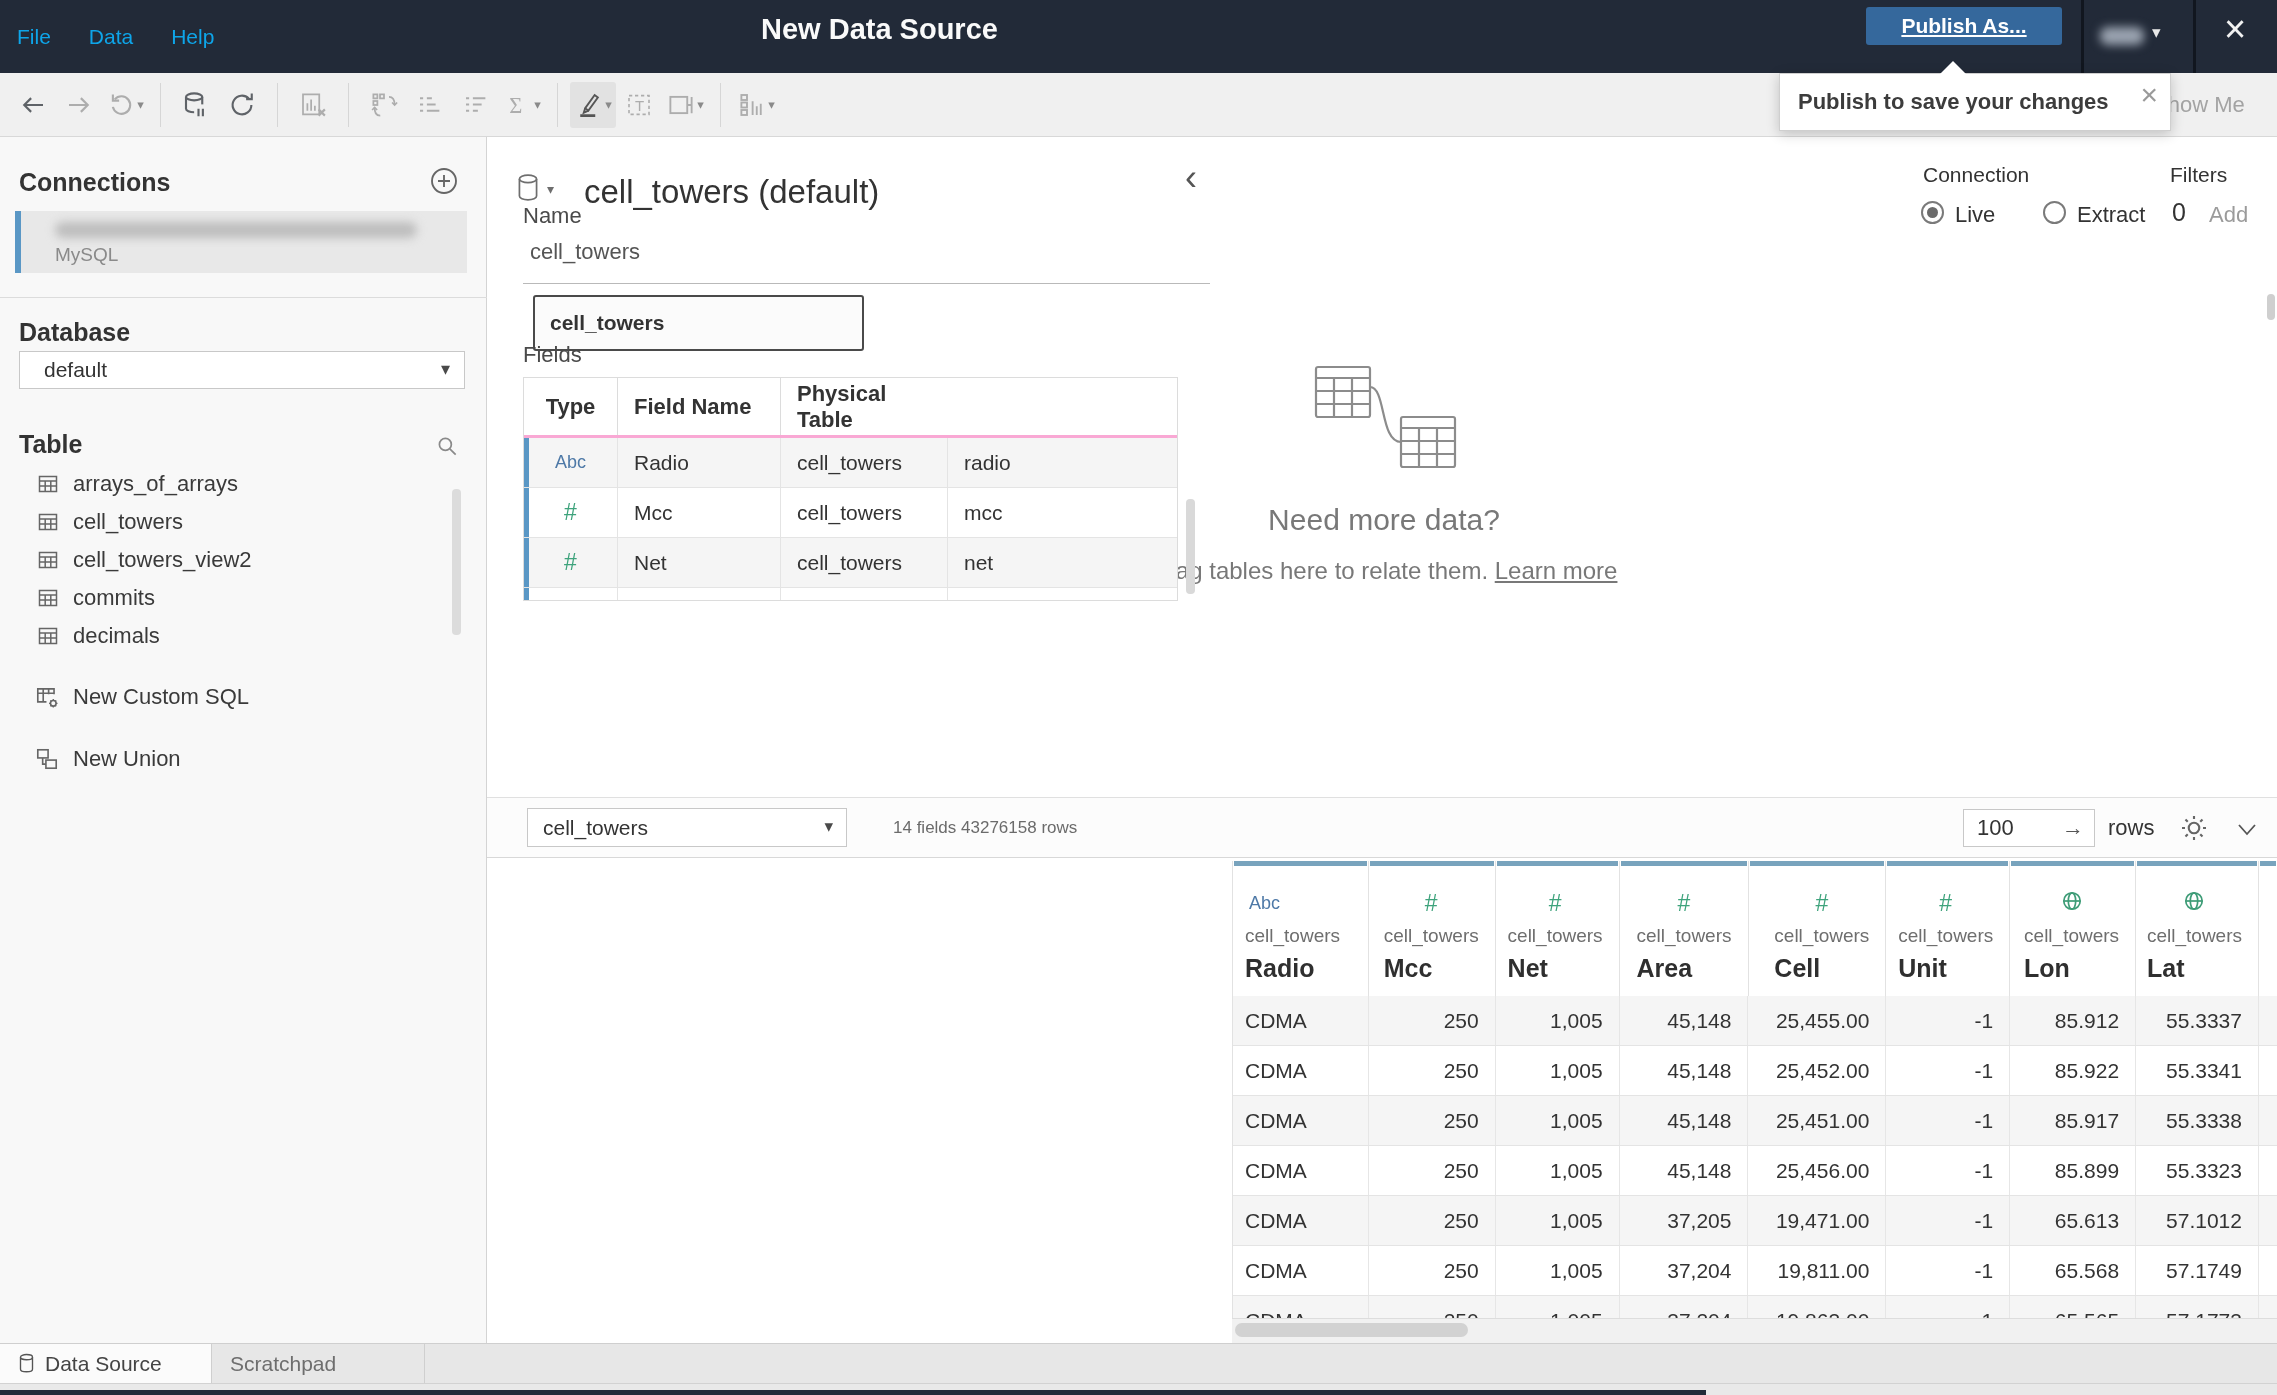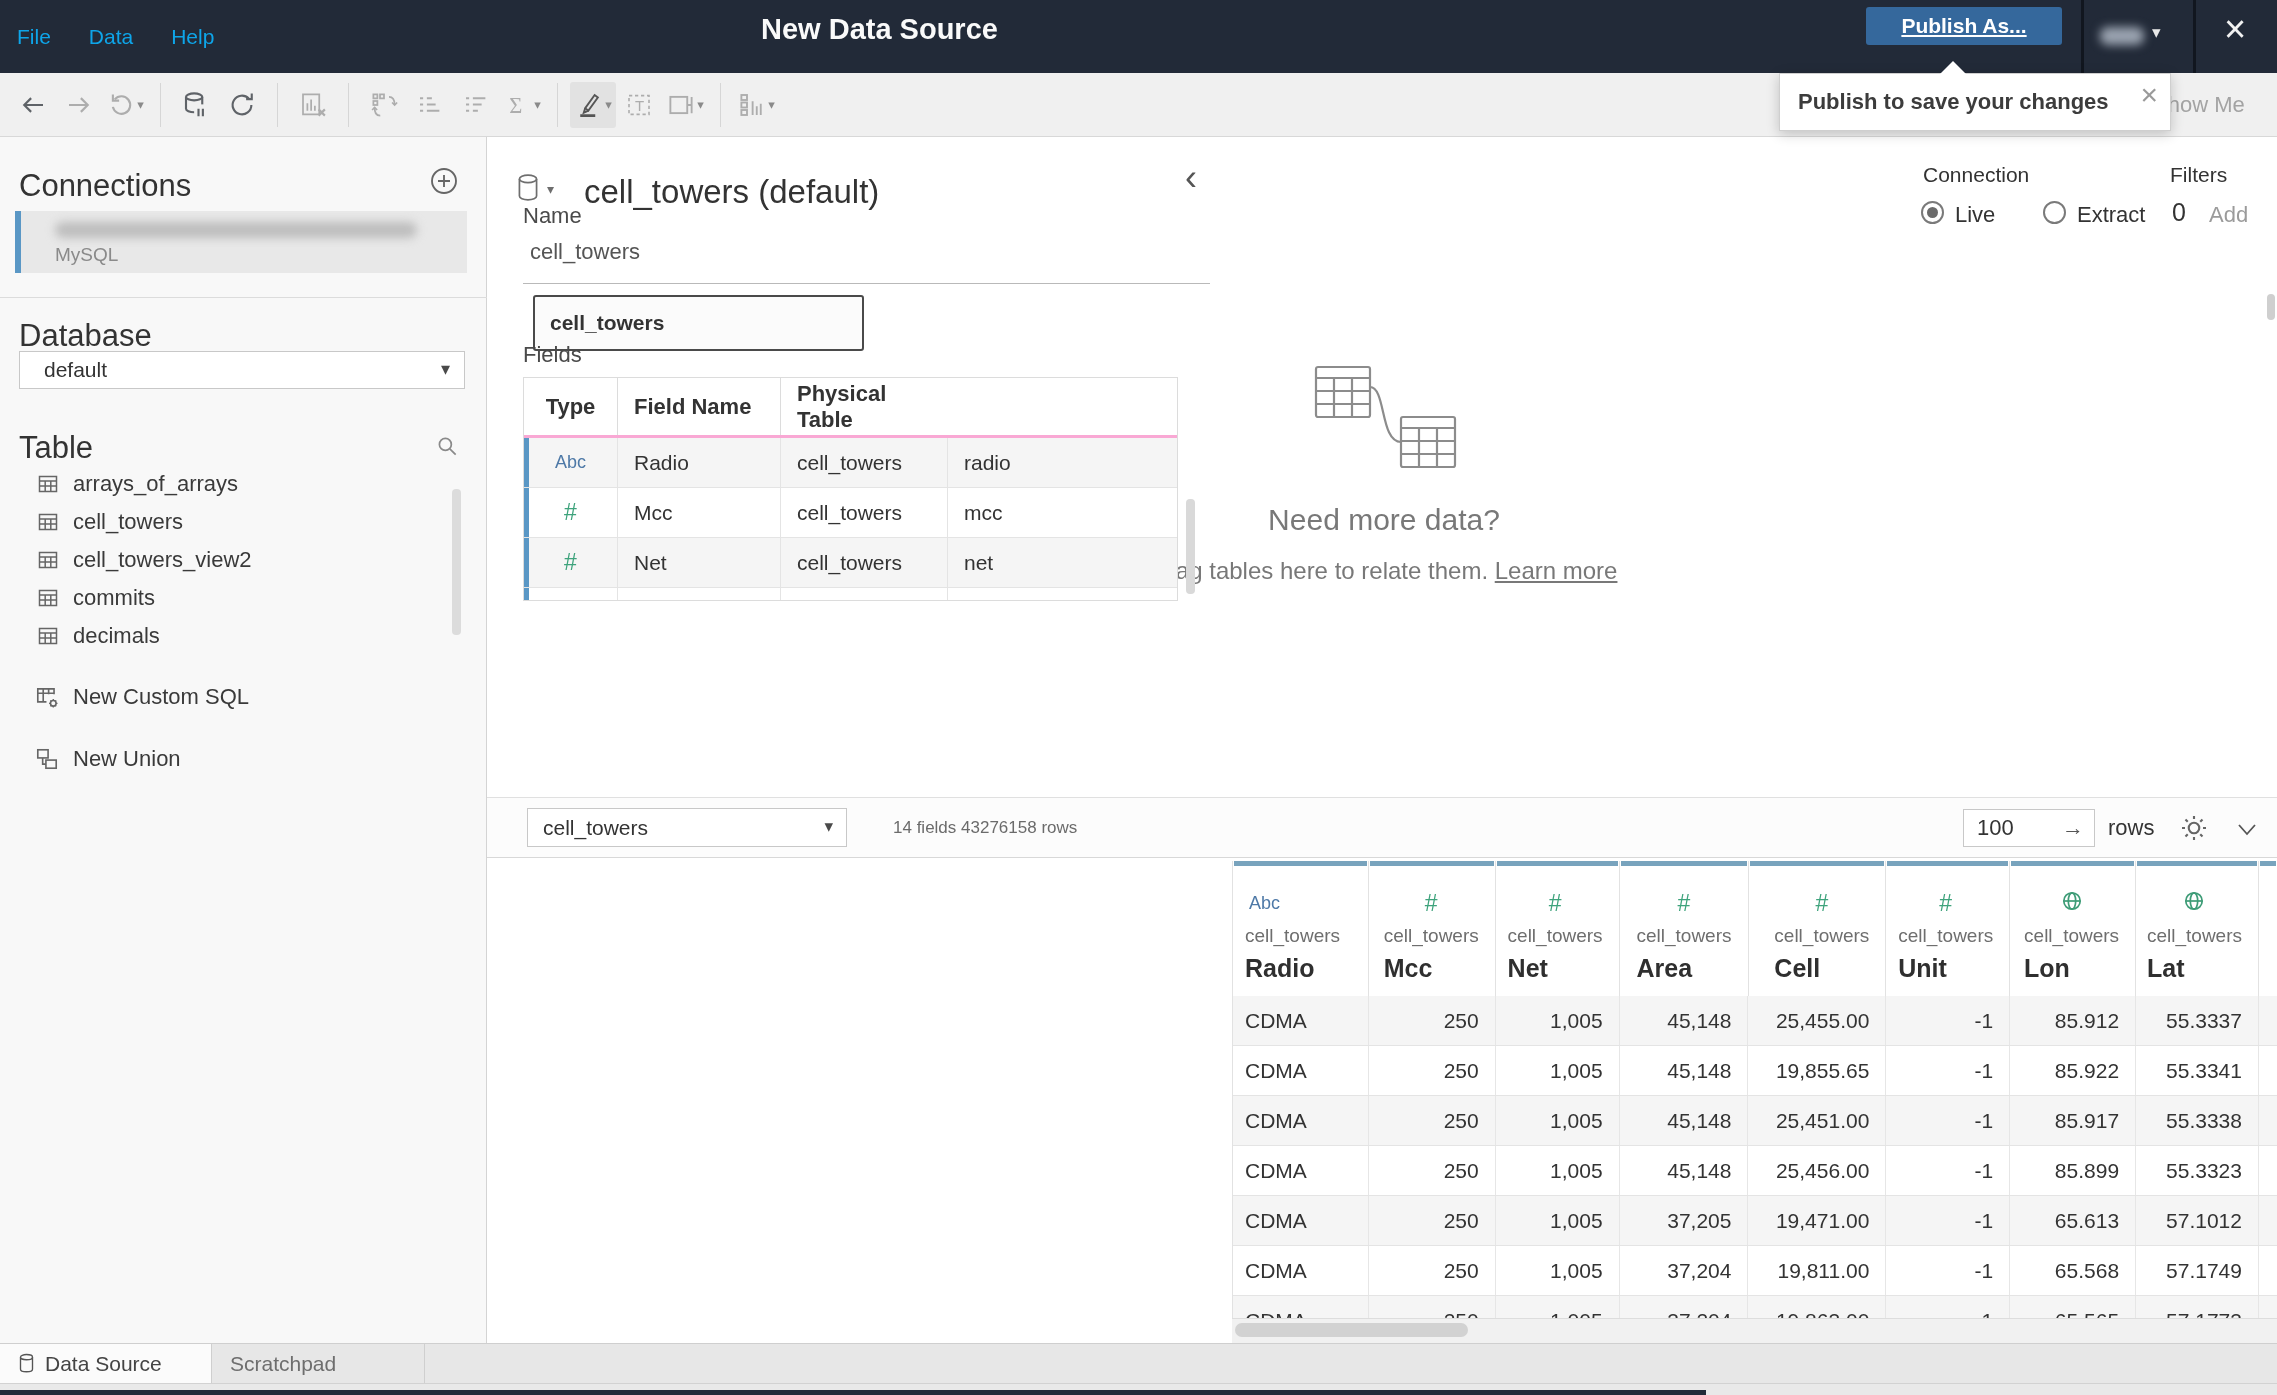--- a/index.html
+++ b/index.html
@@ -36,21 +36,21 @@
   .tooltip{left:1779px;top:73px;width:392px;height:58px;background:#fff;border:1px solid #CFCFCF;
            box-shadow:0 3px 12px rgba(0,0,0,.2);z-index:40;box-sizing:border-box;}
   .tooltip::before{content:'';position:absolute;top:-13px;left:160px;border:13px solid transparent;
            border-top:none;border-bottom:13px solid #fff;}
   .tooltip-text{position:absolute;left:18px;top:0;height:56px;display:flex;align-items:center;
            font-size:22px;font-weight:700;color:#3C3C3C;}
   .tooltip-close{position:absolute;right:12px;top:4px;font-size:30px;color:#9A9A9A;}
 
   
   .sidebar{left:0;top:137px;width:487px;height:1206px;background:#F8F8F8;border-right:1px solid #D4D4D4;box-sizing:border-box;}
-  .sec-header{font-size:31px;font-weight:400;color:#333;text-align:right;}
+  .sec-header{font-size:25px;font-weight:700;color:#333;text-align:right;}
   .conn-header{left:19px;top:31px;}
   .plus-circle{left:428px;top:28px;width:32px;height:32px;color:#666;}
   .plus-circle svg{width:32px;height:32px;}
   .conn-item{left:15px;top:74px;width:452px;height:62px;background:#E8E8E8;}
   .conn-bar{left:0;top:0;width:6px;height:62px;background:#5A97C5;}
   .conn-name-blur{left:40px;top:11px;width:362px;height:16px;background:#BDBDBD;border-radius:8px;filter:blur(5px);}
   .conn-sub{left:40px;top:33px;font-size:19px;color:#8A8A8A;}
   .side-div{left:0;top:160px;width:487px;height:1px;background:#DCDCDC;}
   .db-header{left:19px;top:181px;}
   .db-select{left:19px;top:214px;width:446px;height:38px;background:#fff;border:1px solid #C8C8C8;box-sizing:border-box;}
@@ -598,21 +598,21 @@
             <div class="g-cell" style="width: 124px;">-1</div>
             <div class="g-cell" style="width: 126px;">85.912</div>
             <div class="g-cell" style="width: 123px;">55.3337</div>
             <div class="g-cell" style="width: 18px; border-right: none;"></div>
           </div>
           <div class="g-row">
             <div class="g-cell c0" style="width: 136px;">CDMA</div>
             <div class="g-cell" style="width: 127px;">250</div>
             <div class="g-cell" style="width: 124px;">1,005</div>
             <div class="g-cell" style="width: 129px;">45,148</div>
-            <div class="g-cell" style="width: 138px;">19,855.65</div>
+            <div class="g-cell" style="width: 138px;">25,452.00</div>
             <div class="g-cell" style="width: 124px;">-1</div>
             <div class="g-cell" style="width: 126px;">85.922</div>
             <div class="g-cell" style="width: 123px;">55.3341</div>
             <div class="g-cell" style="width: 18px; border-right: none;"></div>
           </div>
           <div class="g-row">
             <div class="g-cell c0" style="width: 136px;">CDMA</div>
             <div class="g-cell" style="width: 127px;">250</div>
             <div class="g-cell" style="width: 124px;">1,005</div>
             <div class="g-cell" style="width: 129px;">45,148</div>

